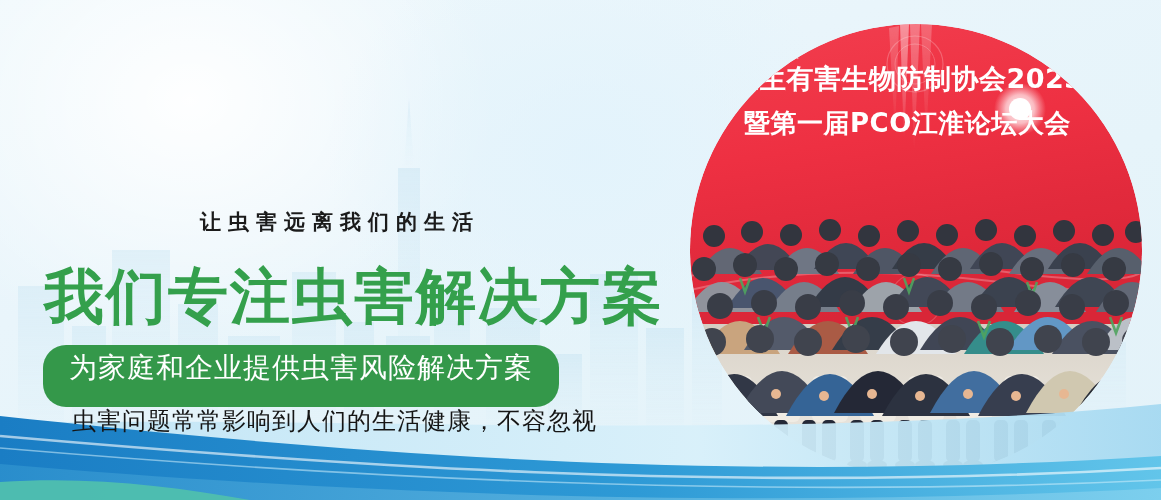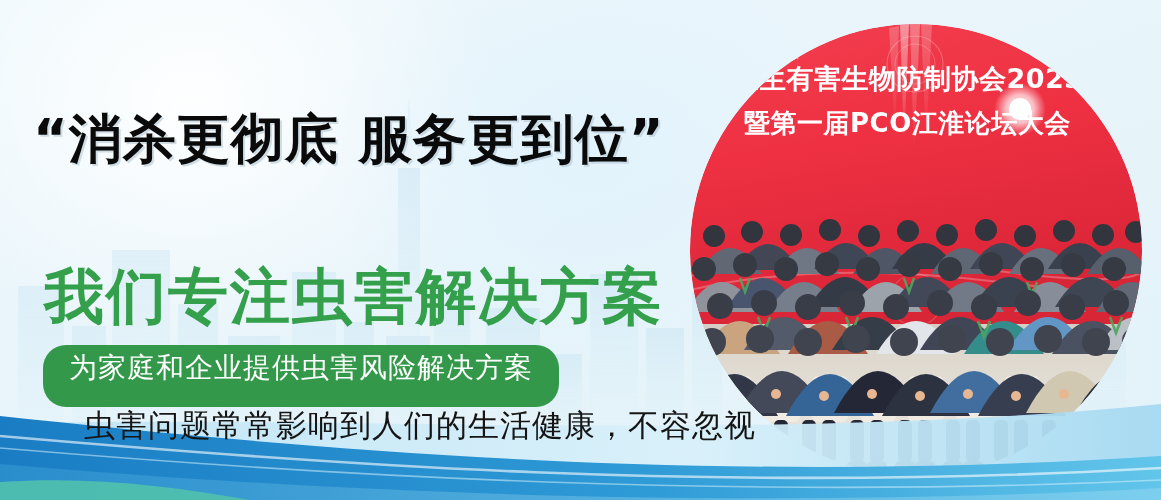--- a/index.html
+++ b/index.html
@@ -115,22 +115,22 @@
     font-size: 28px;
     font-weight: 500;
     line-height: 46px;
     letter-spacing: 1px;
     white-space: nowrap;
     display: inline-block;
   }
 
   .footnote {
     position: absolute;
-    left: 84px; top: 405px;
-    font-size: 31px;
+    left: 72px; top: 405px;
+    font-size: 24px;
     font-weight: 500;
     color: #151515;
     letter-spacing: 1px;
     white-space: nowrap;
   }
 </style>
 </head>
 <body>
 
 <div id="banner">
@@ -465,24 +465,22 @@
     <path d="M0 46 C 320 74, 720 104, 1161 78" stroke="#ffffff" stroke-width="2.6" fill="none" opacity="0.6"></path>
     <path d="M0 58 C 330 86, 740 110, 1161 90" stroke="#cfeefc" stroke-width="1.6" fill="none" opacity="0.55"></path>
 
     <path d="M0 74 C 300 100, 720 122, 1161 98 L1161 110 L0 110 Z" fill="url(#wMid)" opacity="0.9"></path>
 
     <path d="M0 92 C 90 86, 170 96, 250 110 L0 110 Z" fill="#4fbfae" opacity="0.95"></path>
   </svg>
 
   <div class="copy">
 
-    <div class="headline">
-      <span>“消杀更彻底</span><span class="gap"></span><span>服务更到位”</span>
-    </div>
-
+
+    <div class="subtitle">让虫害远离我们的生活</div>
 
     <div class="greenline">我们专注虫害解决方案</div>
 
     <div class="pill">为家庭和企业提供虫害风险解决方案</div>
 
     <div class="footnote">虫害问题常常影响到人们的生活健康，不容忽视</div>
 
   </div>
 
 </div>

